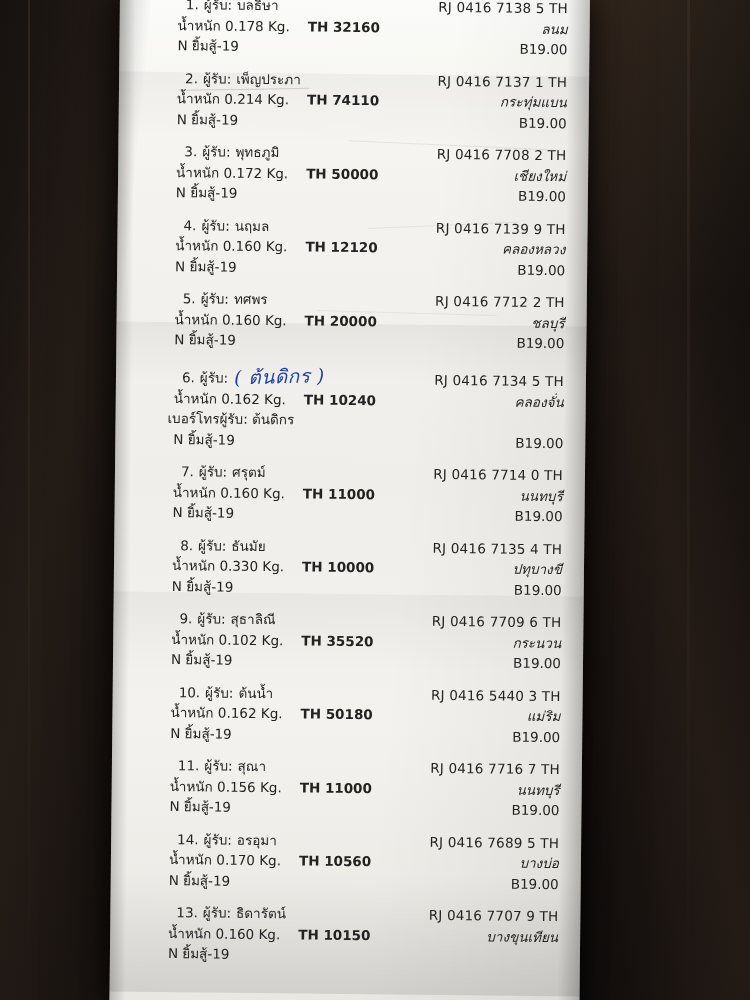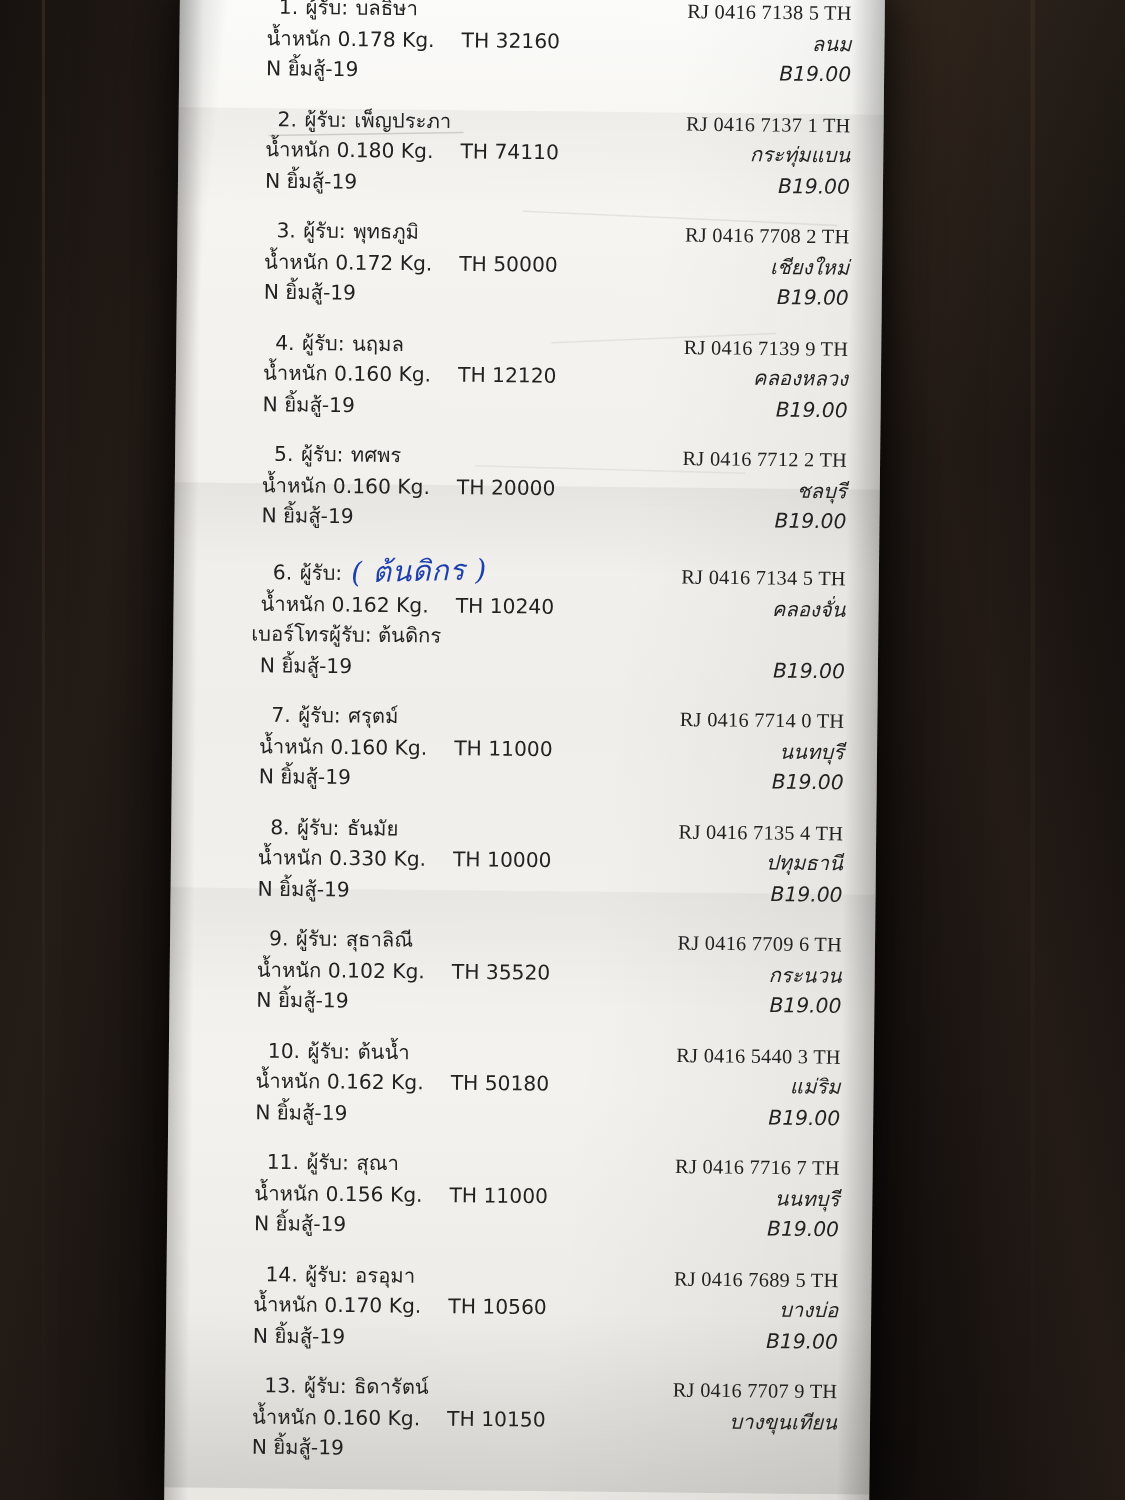--- a/index.html
+++ b/index.html
@@ -108,34 +108,32 @@
   .row.r2 { padding-left: 36px; }
   .row.r3 { padding-left: 36px; }
 
   .idx { margin-right: 5px; }
   .recv-label { }
   .recv-name { margin-left: 5px; }
   .tracking {
     margin-left: auto;
     padding-right: 6px;
     letter-spacing: 0.2px;
-    font-family: Liberation Serif, serif;
   }
   .weight { }
-  .postcode { margin-left: 18px; }
+  .postcode { margin-left: 18px; font-weight: bold; }
   .district {
     margin-left: auto;
     padding-right: 6px;
     font-style: italic;
   }
   .branch { }
   .price {
     margin-left: auto;
     padding-right: 6px;
-    font-style: italic;
   }
   .phone-row {
     padding-left: 30px;
     margin-bottom: 7px;
   }
 
   
   .handwritten {
     font-family: "DejaVu Serif", serif;
     color: #1d3fae;
@@ -205,21 +203,21 @@
 
       <div class="entry">
         <div class="row r1">
           <span class="idx">2.</span>
           <span class="recv-label">ผู้รับ:</span>
           <span class="recv-name">เพ็ญประภา</span>
           <span class="tracking">RJ 0416 7137 1 TH</span>
         </div>
         <div class="row r2">
           <span>น้ำหนัก</span>&nbsp;
-          <span class="weight">0.180</span>&nbsp;
+          <span class="weight">0.214</span>&nbsp;
           <span>Kg.</span>
           <span class="postcode">TH 74110</span>
           <span class="district">กระทุ่มแบน</span>
         </div>
         <div class="row r3">
           <span class="branch">N ยิ้มสู้-19</span>
           <span class="price">B19.00</span>
         </div>
       </div>
 
@@ -329,21 +327,21 @@
           <span class="idx">8.</span>
           <span class="recv-label">ผู้รับ:</span>
           <span class="recv-name">ธันมัย</span>
           <span class="tracking">RJ 0416 7135 4 TH</span>
         </div>
         <div class="row r2">
           <span>น้ำหนัก</span>&nbsp;
           <span class="weight">0.330</span>&nbsp;
           <span>Kg.</span>
           <span class="postcode">TH 10000</span>
-          <span class="district">ปทุมธานี</span>
+          <span class="district">ปทุบางขี</span>
         </div>
         <div class="row r3">
           <span class="branch">N ยิ้มสู้-19</span>
           <span class="price">B19.00</span>
         </div>
       </div>
 
       <div class="entry">
         <div class="row r1">
           <span class="idx">9.</span>

